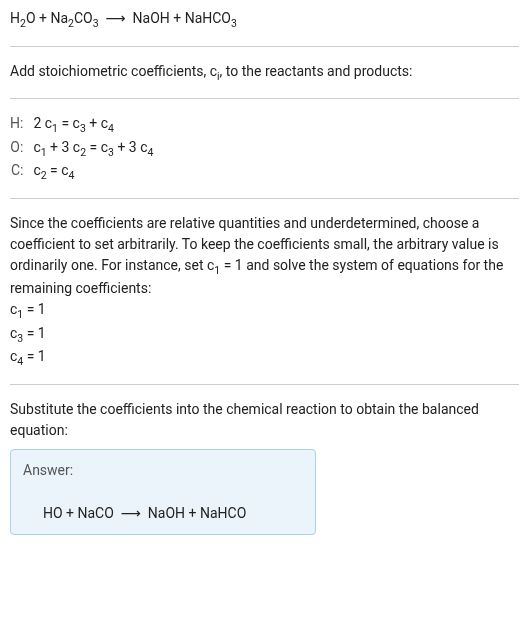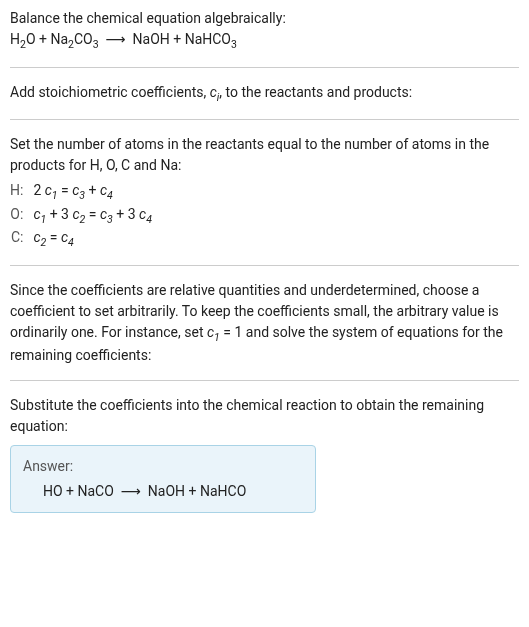--- a/index.html
+++ b/index.html
@@ -40,73 +40,73 @@
       border: 1px solid #a9d3e6;
       background: #eaf4fa;
       border-radius: 4px;
       padding: 10px 12px;
       margin-top: 8px;
       display: inline-block;
       min-width: 280px;
     }
     .answer-label {
       color: #555;
-      margin-bottom: 4px;
+      margin-bottom: 22px;
     }
     .answer-eq {
       padding-left: 20px;
     }
     sub {
       font-size: 0.75em;
     }
     .ital {
-      font-style: italic;
     }
   </style>
 </head>
 <body>
 
 <div class="section">
-  <div>Balance the chemical equation algebraically:</div>
   <div>H<sub>2</sub>O + Na<sub>2</sub>CO<sub>3</sub> &nbsp;⟶&nbsp; NaOH + NaHCO<sub>3</sub></div>
 </div>
 
 <hr>
 
 <div class="section">
   <div>Add stoichiometric coefficients, <span class="ital">c<sub>i</sub></span>, to the reactants and products:</div>
 </div>
 
 <hr>
 
 <div class="section">
-  <div>Set the number of atoms in the reactants equal to the number of atoms in the products for H, O, C and Na:</div>
   <div class="eq-table">
     <div class="eq-row">
       <div class="eq-cell-label">H:</div>
       <div class="eq-cell-val">2 <span class="ital">c<sub>1</sub></span> = <span class="ital">c<sub>3</sub></span> + <span class="ital">c<sub>4</sub></span></div>
     </div>
     <div class="eq-row">
       <div class="eq-cell-label">O:</div>
       <div class="eq-cell-val"><span class="ital">c<sub>1</sub></span> + 3 <span class="ital">c<sub>2</sub></span> = <span class="ital">c<sub>3</sub></span> + 3 <span class="ital">c<sub>4</sub></span></div>
     </div>
     <div class="eq-row">
       <div class="eq-cell-label">C:</div>
       <div class="eq-cell-val"><span class="ital">c<sub>2</sub></span> = <span class="ital">c<sub>4</sub></span></div>
     </div>
   </div>
 </div>
 
 <hr>
 
 <div class="section">
   <div>Since the coefficients are relative quantities and underdetermined, choose a coefficient to set arbitrarily. To keep the coefficients small, the arbitrary value is ordinarily one. For instance, set <span class="ital">c<sub>1</sub></span> = 1 and solve the system of equations for the remaining coefficients:</div>
+  <div><span class="ital">c<sub>1</sub></span> = 1</div>
+  <div><span class="ital">c<sub>3</sub></span> = 1</div>
+  <div><span class="ital">c<sub>4</sub></span> = 1</div>
 </div>
 
 <hr>
 
 <div class="section">
-  <div>Substitute the coefficients into the chemical reaction to obtain the remaining equation:</div>
+  <div>Substitute the coefficients into the chemical reaction to obtain the balanced equation:</div>
   <div class="answer-box">
     <div class="answer-label">Answer:</div>
     <div class="answer-eq">HO + NaCO &nbsp;⟶&nbsp; NaOH + NaHCO</div>
   </div>
 </div>
 
 </body></html>

